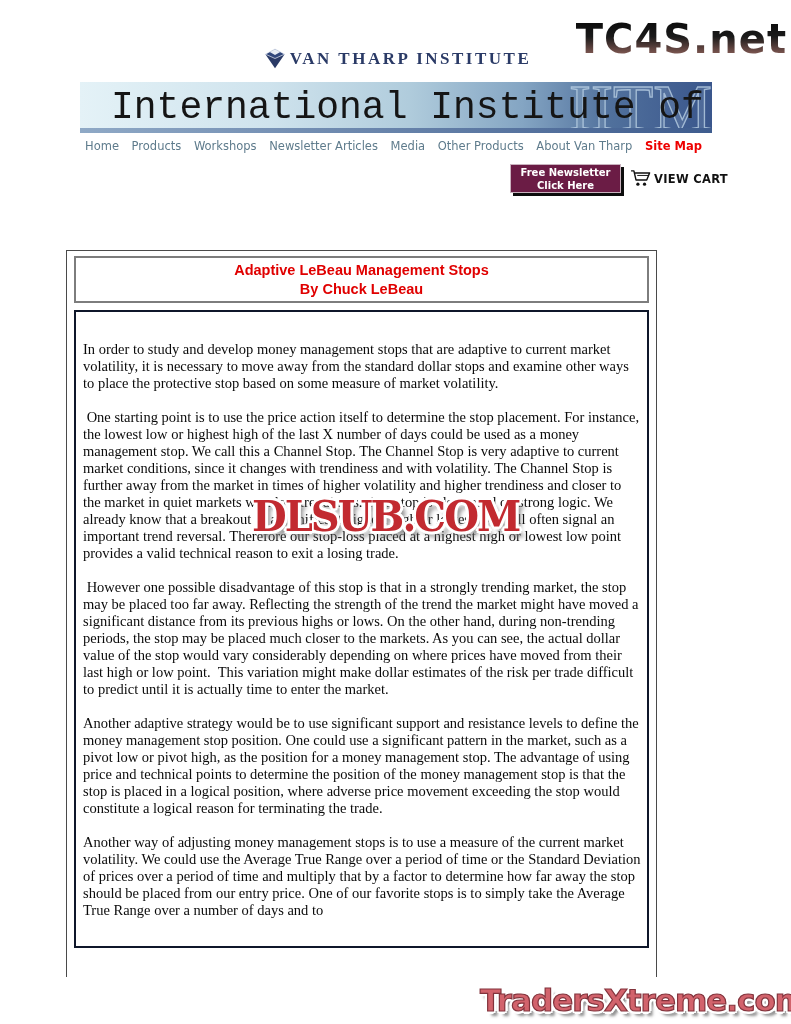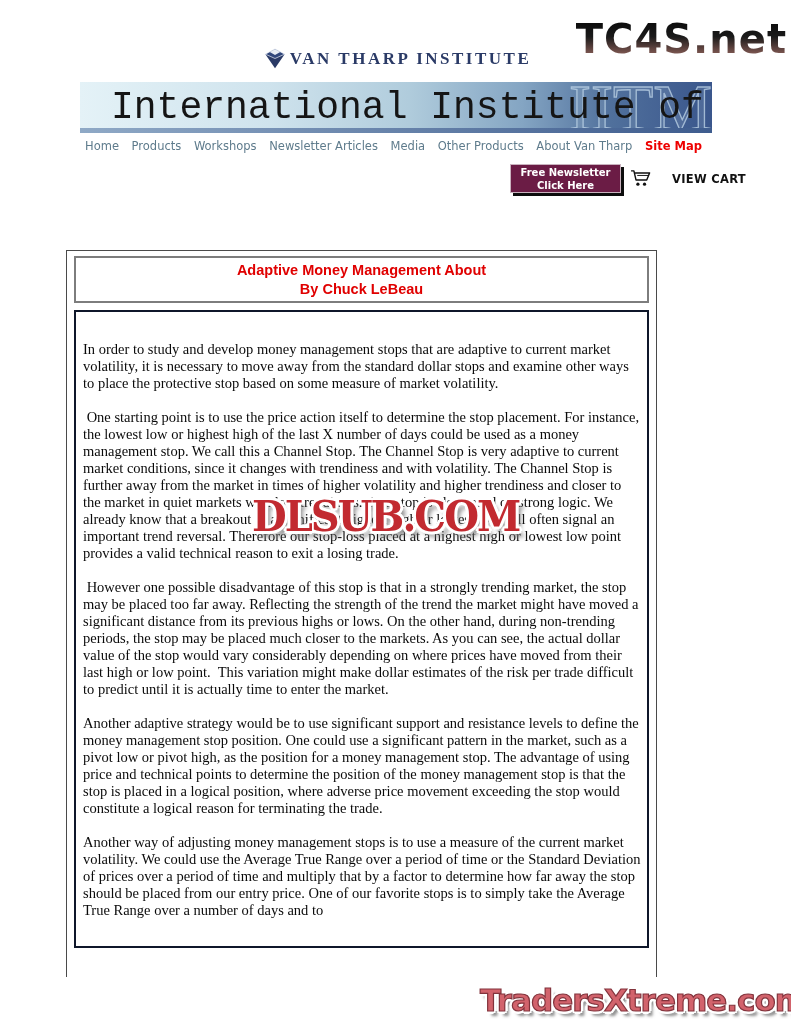--- a/index.html
+++ b/index.html
@@ -60,21 +60,21 @@
   
   .newsletter-btn {
     position:absolute; top:164px; left:510px; width:111px; height:29px;
     background:#6b1c45; border:1px solid #c9b2be; box-shadow:3px 3px 0 #0d0d0d;
     color:#fff; font-family:"DejaVu Sans", sans-serif; font-weight:bold; font-size:10px;
     line-height:13px; display:flex; flex-direction:column; justify-content:center;
     align-items:center; text-align:center; cursor:pointer;
   }
   .cart {
     position:absolute; top:169px; left:630px;
-    display:flex; align-items:center; gap:19px; cursor:pointer;
+    display:flex; align-items:center; gap:1px; cursor:pointer;
   }
   .cart-label {
     font-family:"DejaVu Sans", sans-serif; font-size:11.5px; font-weight:bold;
     color:#111; letter-spacing:0.3px;
   }
 
   
   .article-outer {
     position:absolute; top:250px; left:66px; width:591px; height:727px;
     border:1px solid #4a4a4a; border-bottom:none; overflow:hidden; background:#fff;
@@ -165,21 +165,21 @@
         <path d="M7.5 6.8 h11.5" stroke="#111" stroke-width="1"></path>
         <circle cx="8.2" cy="16" r="1.7" fill="#111"></circle>
         <circle cx="15.2" cy="16" r="1.7" fill="#111"></circle>
       </svg>
     </span>
     <span class="cart-label">VIEW CART</span>
   </div>
 
   <div class="article-outer">
     <div class="title-box">
-      <div class="title-line">Adaptive Money Management About</div>
+      <div class="title-line">Adaptive LeBeau Management Stops</div>
       <div class="title-line">By Chuck LeBeau</div>
     </div>
     <div class="body-box">
       <p>In order to study and develop money management stops that are adaptive to current market volatility, it is necessary to move away from the standard dollar stops and examine other ways to place the protective stop based on some measure of market volatility.</p>
       <p> One starting point is to use the price action itself to determine the stop placement. For instance, the lowest low or highest high of the last X number of days could be used as a money management stop. We call this a Channel Stop. The Channel Stop is very adaptive to current market conditions, since it changes with trendiness and with volatility. The Channel Stop is further away from the market in times of higher volatility and higher trendiness and closer to the market in quiet markets with low trendiness. This stop is also based on strong logic. We already know that a breakout of a significant highest high or lowest low will often signal an important trend reversal. Therefore our stop-loss placed at a highest high or lowest low point provides a valid technical reason to exit a losing trade.</p>
       <p> However one possible disadvantage of this stop is that in a strongly trending market, the stop may be placed too far away. Reflecting the strength of the trend the market might have moved a significant distance from its previous highs or lows. On the other hand, during non-trending periods, the stop may be placed much closer to the markets. As you can see, the actual dollar value of the stop would vary considerably depending on where prices have moved from their last high or low point.  This variation might make dollar estimates of the risk per trade difficult to predict until it is actually time to enter the market.</p>
       <p>Another adaptive strategy would be to use significant support and resistance levels to define the money management stop position. One could use a significant pattern in the market, such as a pivot low or pivot high, as the position for a money management stop. The advantage of using price and technical points to determine the position of the money management stop is that the stop is placed in a logical position, where adverse price movement exceeding the stop would constitute a logical reason for terminating the trade.</p>
       <p>Another way of adjusting money management stops is to use a measure of the current market volatility. We could use the Average True Range over a period of time or the Standard Deviation of prices over a period of time and multiply that by a factor to determine how far away the stop should be placed from our entry price. One of our favorite stops is to simply take the Average True Range over a number of days and to</p>
     </div>
   </div>

